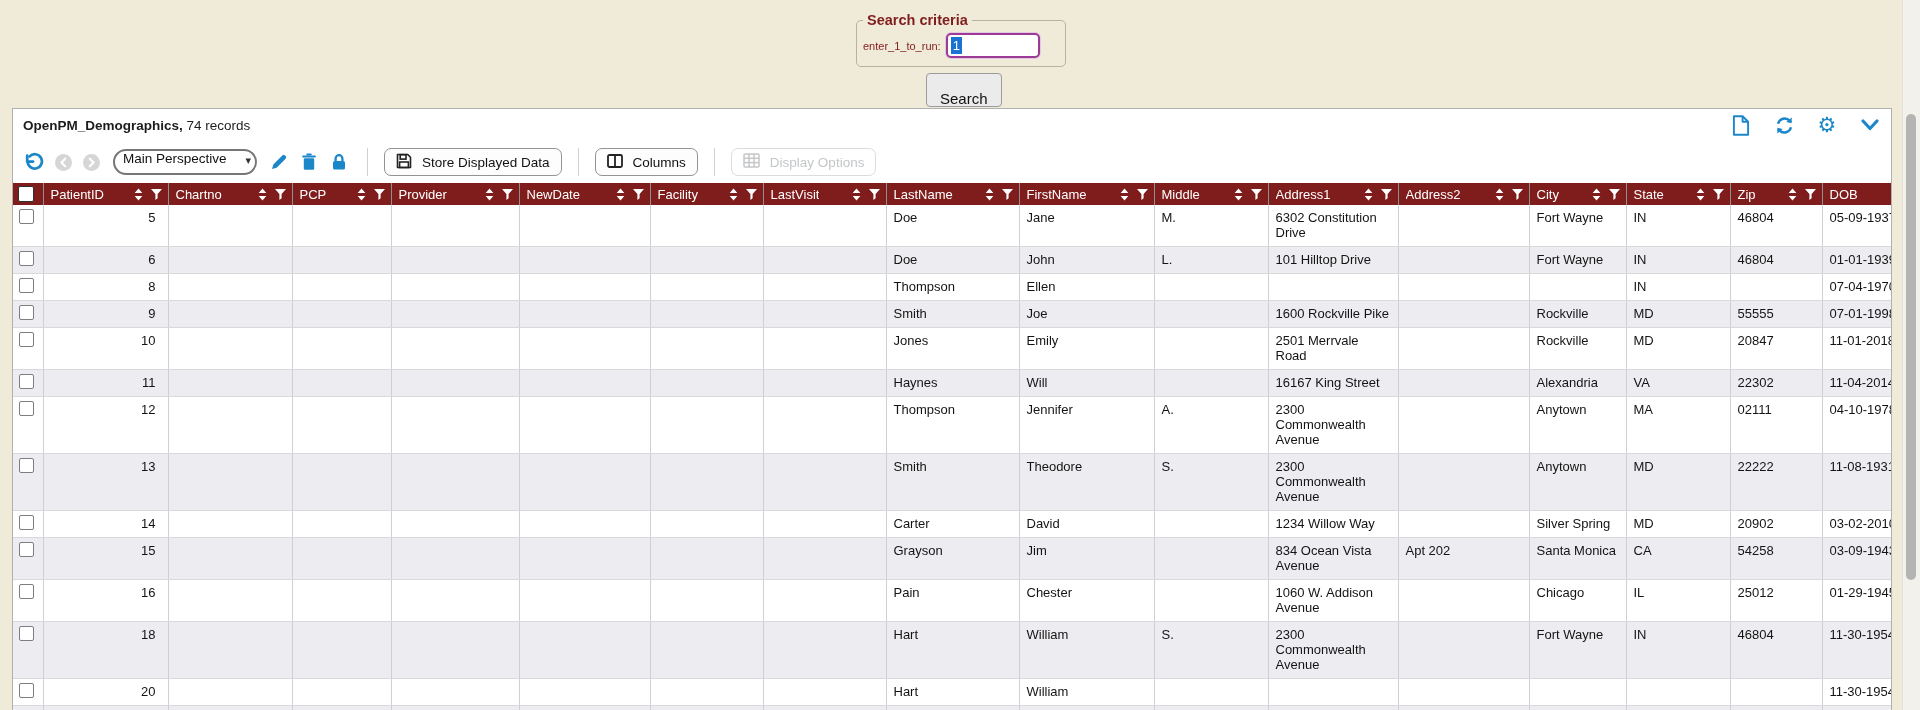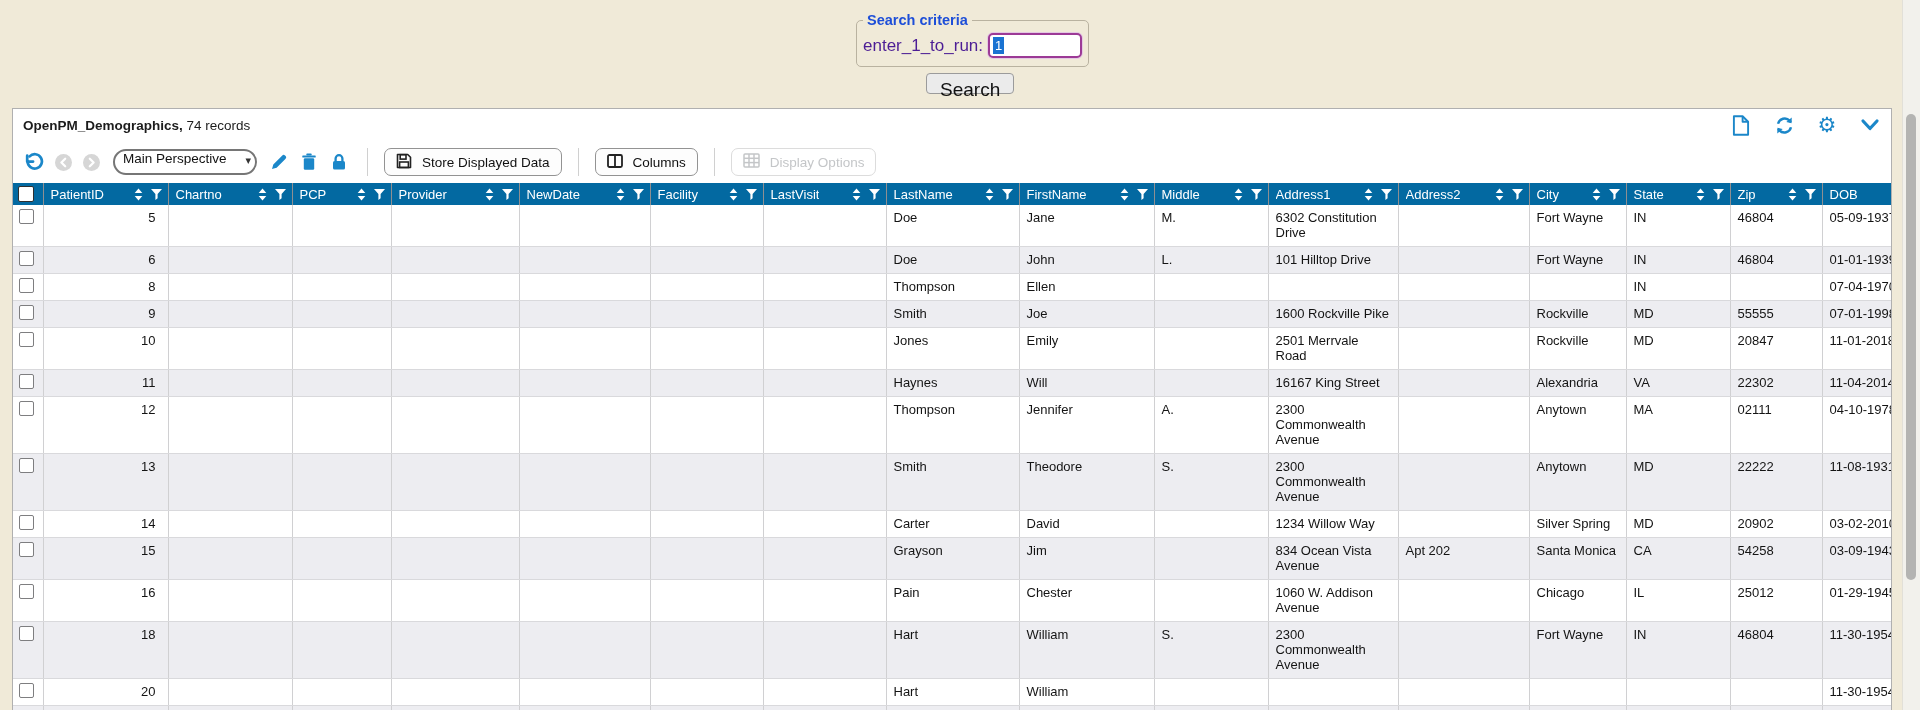--- a/index.html
+++ b/index.html
@@ -3,27 +3,27 @@
 <meta charset="utf-8">
 <style>
   html,body{margin:0;padding:0;}
   body{width:1920px;height:710px;overflow:hidden;background:#f0ead8;
        font-family:"Liberation Sans","DejaVu Sans",sans-serif;-webkit-font-smoothing:antialiased;}
   #stage{position:relative;width:1920px;height:710px;overflow:hidden;}
 
   
   .search-box{position:absolute;left:856px;top:12px;width:196px;margin:0;
               border:1px solid #b9b2a0;border-radius:5px;padding:4px 6px 8px 6px;background:transparent;}
-  .search-box legend{color:#1d4ed8;font-weight:bold;font-size:14.5px;padding:0 4px;margin-left:0px;}
+  .search-box legend{color:#7f1d1d;font-weight:bold;font-size:14.5px;padding:0 4px;margin-left:0px;}
   .search-row{display:flex;align-items:center;gap:5px;margin-top:1px;}
-  .search-row label{font-size:17px;color:#4c1d95;white-space:nowrap;}
+  .search-row label{font-size:11px;color:#7f1d1d;white-space:nowrap;}
   .fake-input{width:84px;height:21px;background:#fff;border:2px solid #9c3a96;border-radius:5px;
               display:flex;align-items:center;padding:0 3px;font-size:13px;box-shadow:0 0 0 1px #e4c9e2;}
   .fake-input .sel{background:#1a73d2;color:#fff;padding:0 2px;line-height:17px;}
-  .search-btn{position:absolute;left:926px;top:73px;height:21px;padding:5px 13px;font-size:19px;
+  .search-btn{position:absolute;left:926px;top:73px;height:21px;padding:16px 13px;font-size:15px;
               background:#ebebeb;border:1px solid #9b9b9b;border-radius:4px;color:#111;
               font-family:inherit;cursor:pointer;}
 
   
   .panel{position:absolute;left:12px;top:108px;width:1878px;height:602px;background:#fff;
          border:1px solid #b0b0b0;border-bottom:none;overflow:hidden;}
   .title-bar{height:32px;display:flex;align-items:center;padding:0 6px 0 10px;}
   .title-bar .title{font-size:13.5px;color:#1c1c1c;}
   .title-bold{font-weight:bold;}
   .title-icons{margin-left:auto;display:flex;align-items:center;gap:21px;padding-right:4px;}
@@ -42,21 +42,21 @@
   .select-wrap .chev{position:absolute;right:6px;top:5px;font-size:11px;color:#333;pointer-events:none;}
   .tb-sep{width:1px;height:28px;background:#d0d0d0;margin:0 10px;}
   .tb-btn{display:flex;align-items:center;gap:10px;height:28px;padding:0 11px;background:#fdfdfd;
           border:1.4px solid #939393;border-radius:7px;font-size:13.5px;color:#111;
           font-family:inherit;cursor:pointer;}
   .tb-btn.dis{border-color:#dcdcdc;color:#c4c6c8;cursor:default;background:#fff;}
 
   
   .grid-wrap{overflow:hidden;}
   table.grid{border-collapse:collapse;table-layout:fixed;width:1920px;font-size:13px;color:#141414;}
-  .grid thead th{background:#0369a1;color:#fff;font-weight:normal;height:22px;padding:0 6px 0 7px;
+  .grid thead th{background:#7f1d1d;color:#fff;font-weight:normal;height:22px;padding:0 6px 0 7px;
                  border-left:1px solid #8f8f91;text-align:left;font-size:13px;}
   .grid thead th.cbhead{border-left:none;padding:0 0 0 5px;}
   .hwrap{display:flex;align-items:center;justify-content:space-between;gap:4px;overflow:hidden;}
   .hlbl{white-space:nowrap;overflow:hidden;}
   .hic{display:flex;align-items:center;gap:8px;flex:none;}
   .grid td{border-left:1px solid #d0d0d2;border-bottom:1px solid #d9d9dc;padding:5px 7px 6px 7px;
            vertical-align:top;line-height:15px;overflow:hidden;word-wrap:break-word;}
   .grid td.cbcell{border-left:none;padding:4px 0 0 6px;}
   .grid tr.alt{background:#ededf1;}
   .grid td.num{text-align:right;padding-right:12px;}

